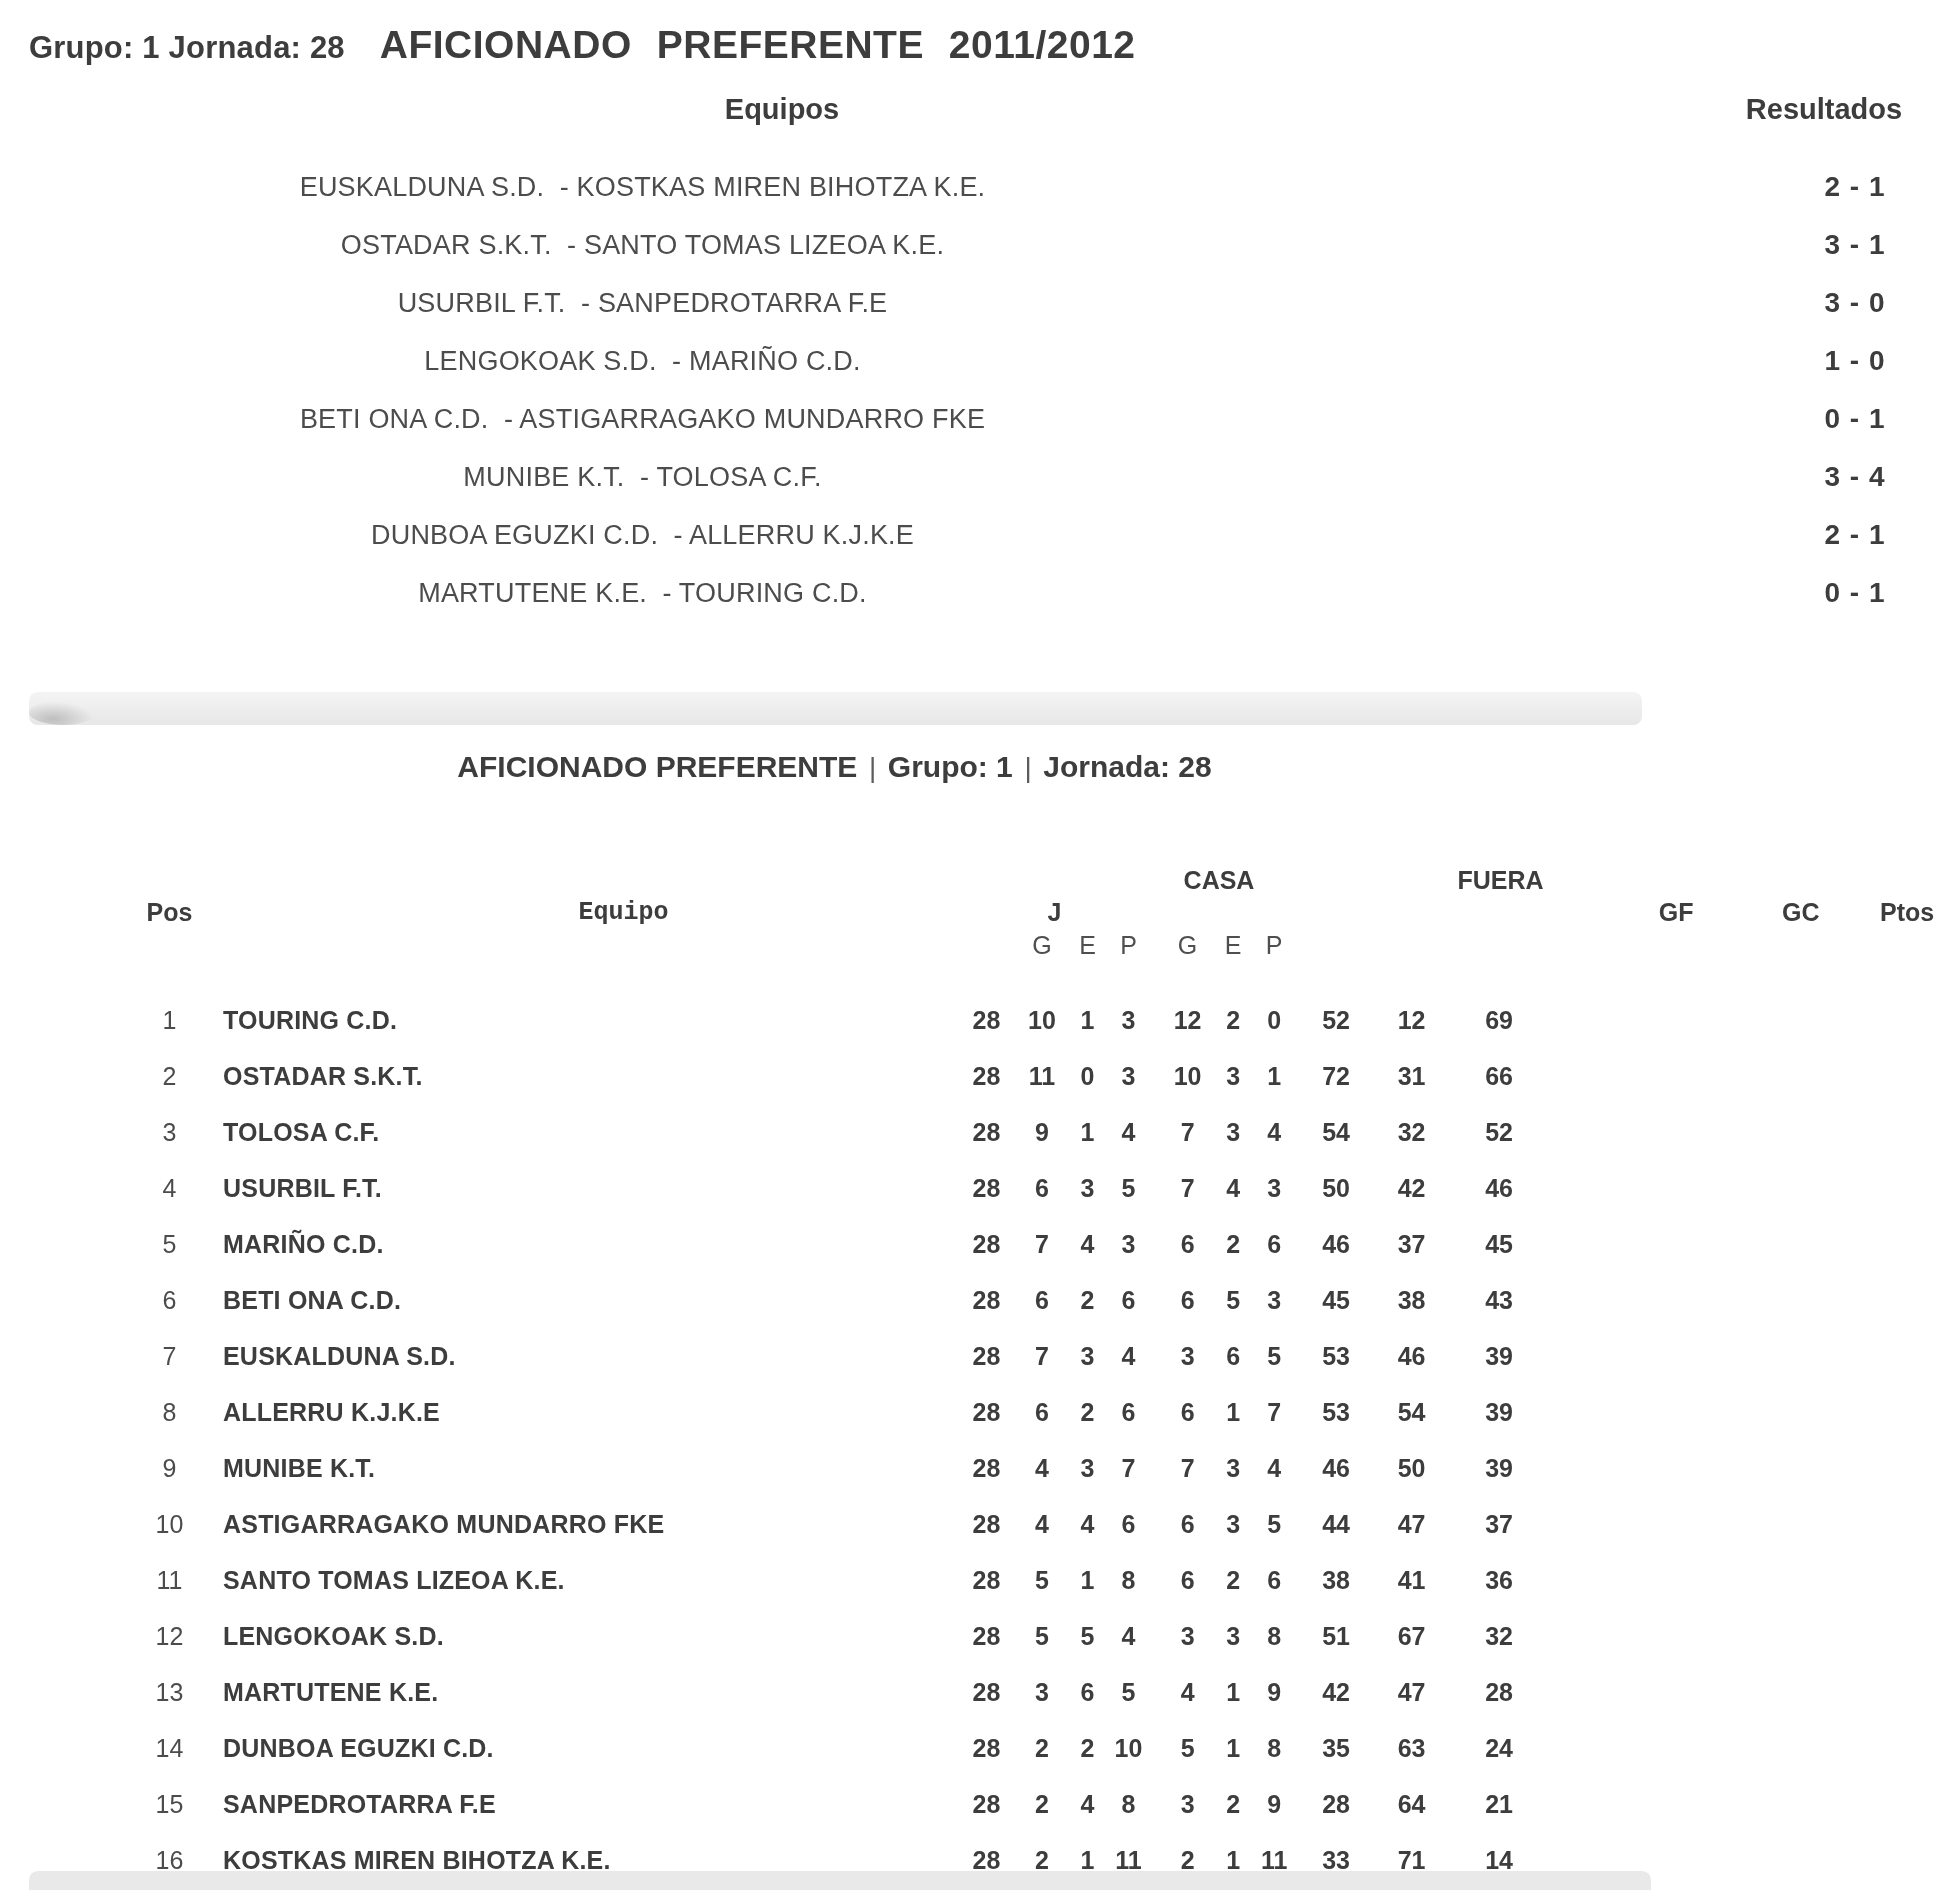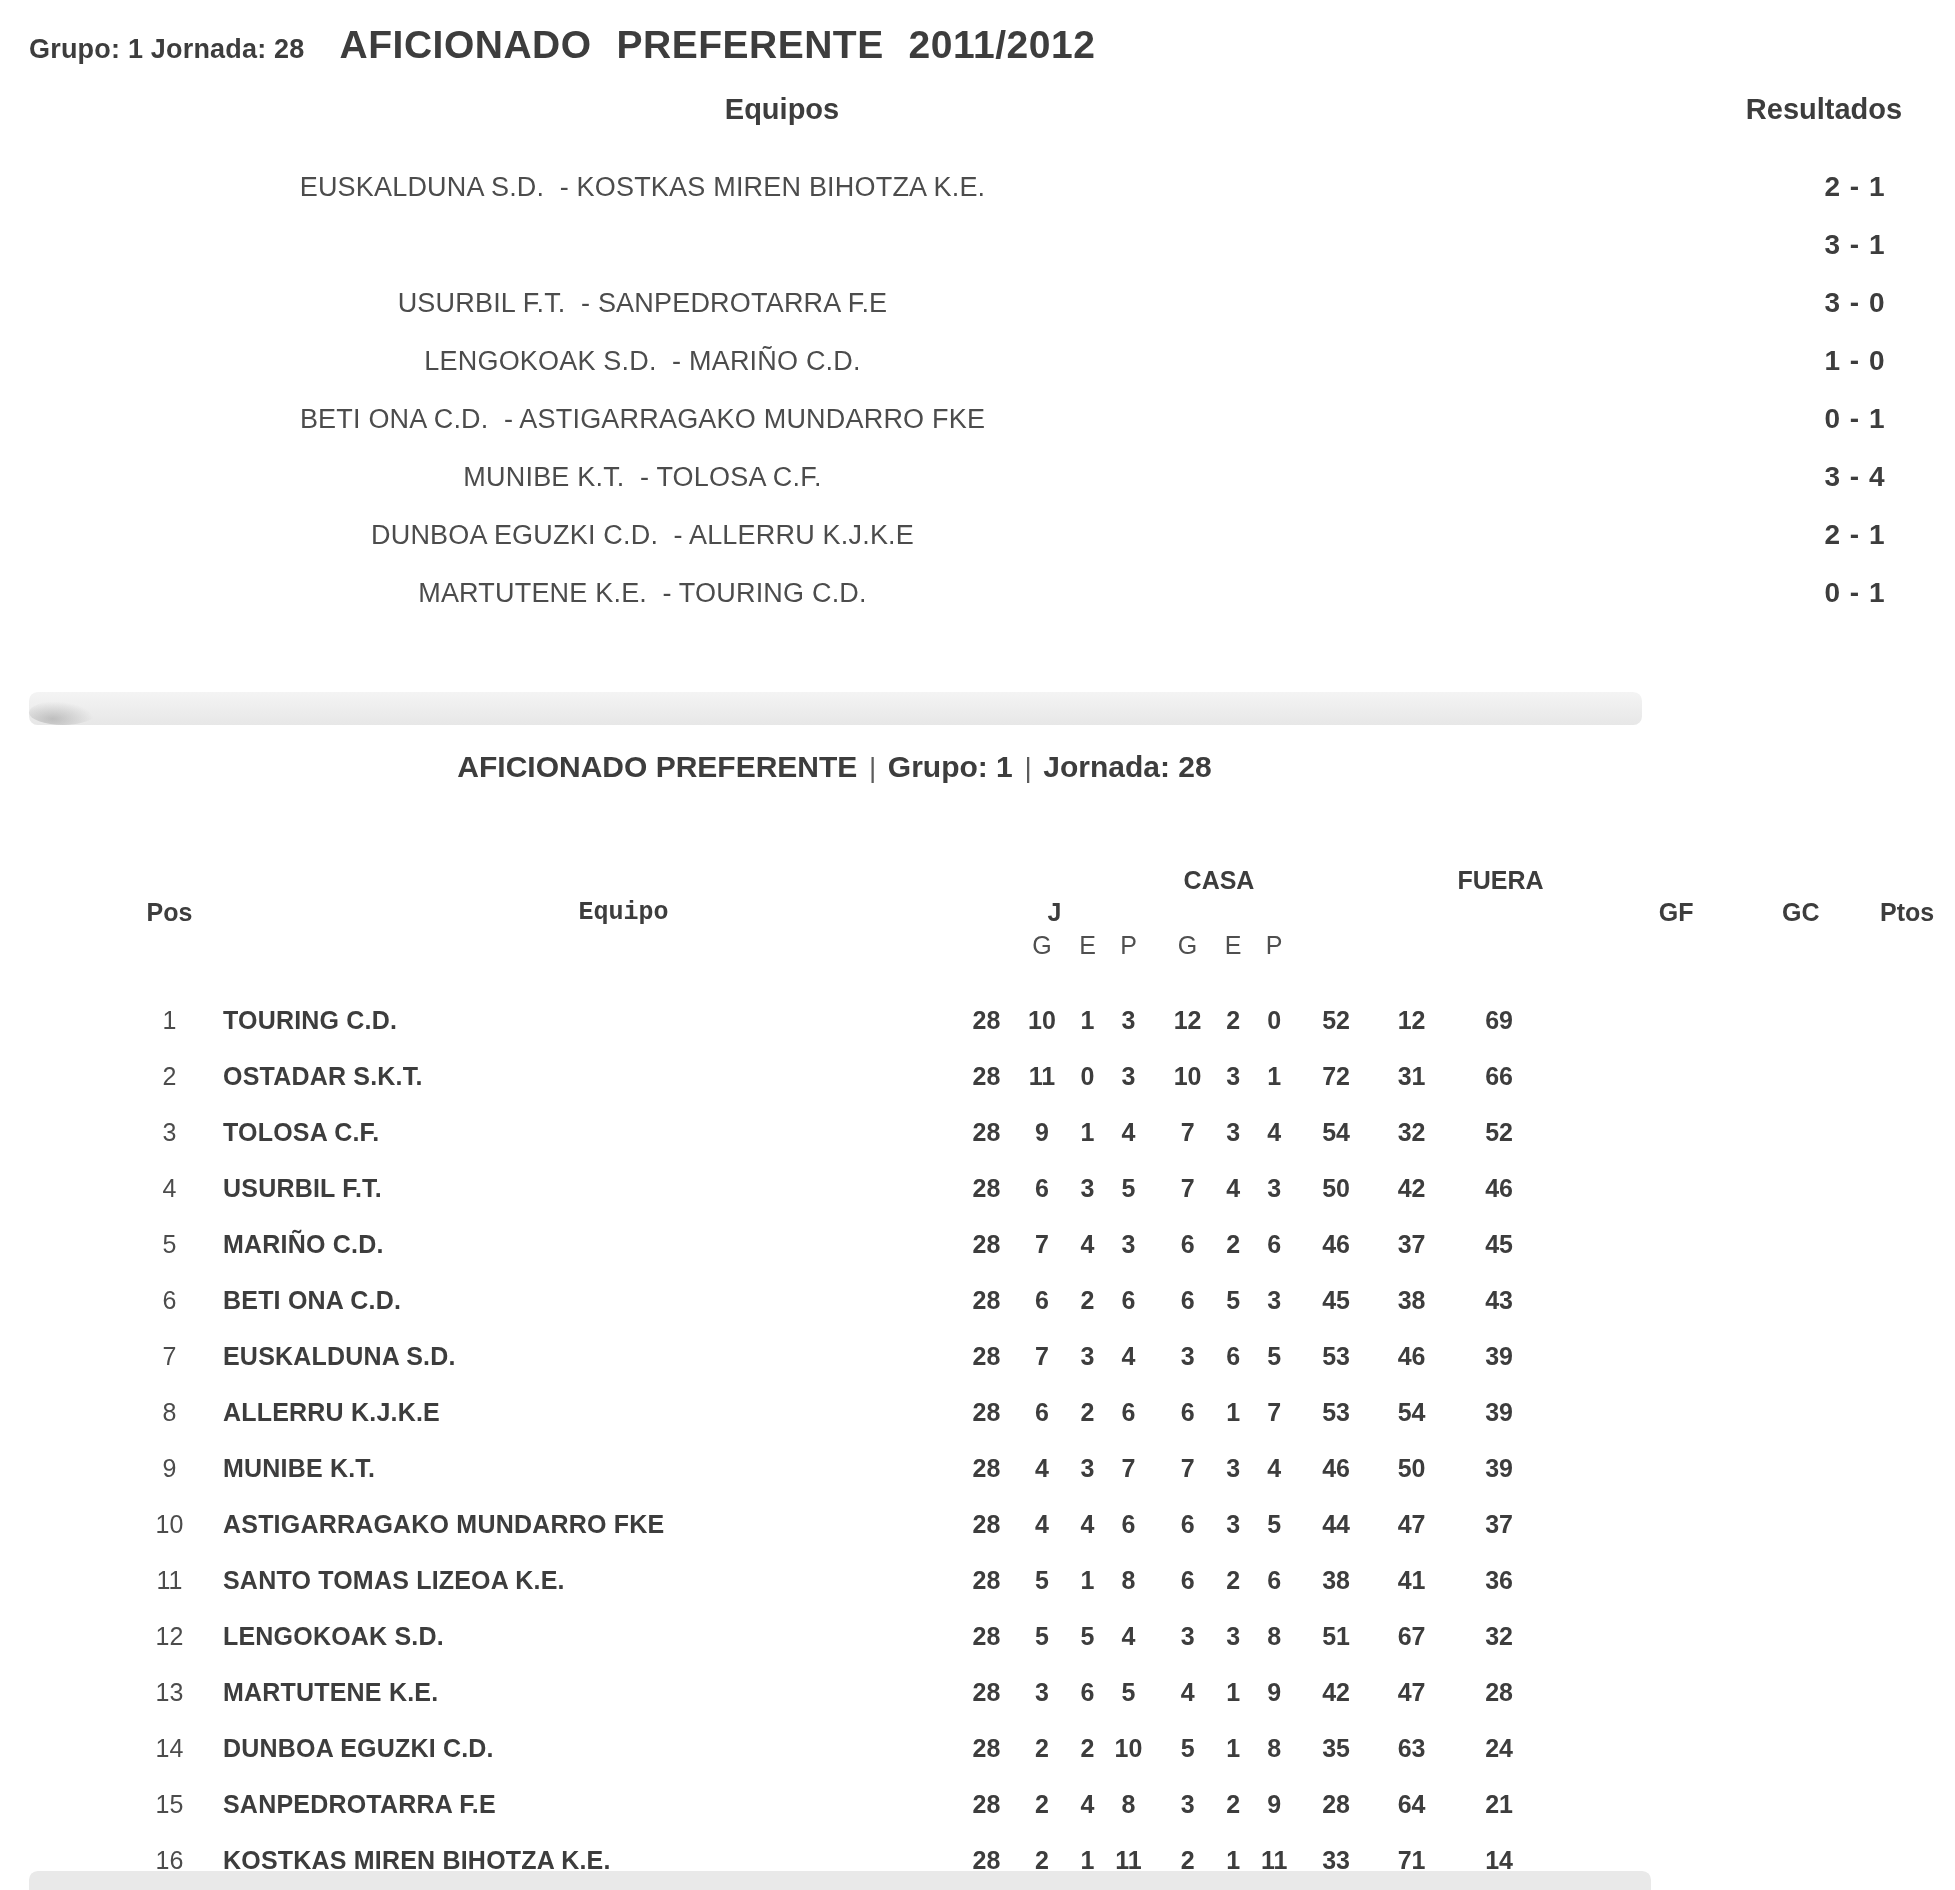--- a/index.html
+++ b/index.html
@@ -3,21 +3,21 @@
 <meta charset="utf-8">
 <style>
   html,body{margin:0;padding:0;}
   body{
     width:1955px;height:1890px;position:relative;overflow:hidden;
     background:#ffffff;color:#3d3d3d;
     font-family:"Liberation Sans", sans-serif;
   }
   
   .top-header{position:absolute;left:29px;top:23px;display:flex;align-items:baseline;white-space:nowrap;}
-  .group-label{font-size:27px;font-weight:bold;letter-spacing:0.2px;}
+  .group-label{font-size:31px;font-weight:bold;letter-spacing:0.2px;}
   .page-title{font-size:39px;font-weight:bold;margin:0 0 0 35px;word-spacing:13.6px;letter-spacing:0.5px;}
 
   
   .results-headings{position:absolute;top:93px;left:0;width:1955px;height:37px;}
   .equipos-heading{position:absolute;left:0;top:0;width:1564px;text-align:center;font-weight:bold;font-size:29px;}
   .resultados-heading{position:absolute;left:1693px;top:0;width:262px;text-align:center;font-weight:bold;font-size:29px;}
 
   .match-list{position:absolute;top:158px;left:0;width:1955px;padding-left:31px;}
   .match-row{position:relative;height:58px;}
   .match-teams{
@@ -103,20 +103,21 @@
   <div class="resultados-heading">Resultados</div>
 </div>
 
 <div class="match-list" id="match-list">
   <div class="match-row">
     <div class="match-teams"><span>EUSKALDUNA S.D.</span><span>  - </span><span>KOSTKAS MIREN BIHOTZA K.E.</span></div>
     <div class="match-score">2 - 1</div>
   </div>
 
   <div class="match-row">
+    <div class="match-teams"><span>OSTADAR S.K.T.</span><span>  - </span><span>SANTO TOMAS LIZEOA K.E.</span></div>
     <div class="match-score">3 - 1</div>
   </div>
 
   <div class="match-row">
     <div class="match-teams"><span>USURBIL F.T.</span><span>  - </span><span>SANPEDROTARRA F.E</span></div>
     <div class="match-score">3 - 0</div>
   </div>
 
   <div class="match-row">
     <div class="match-teams"><span>LENGOKOAK S.D.</span><span>  - </span><span>MARIÑO C.D.</span></div>

